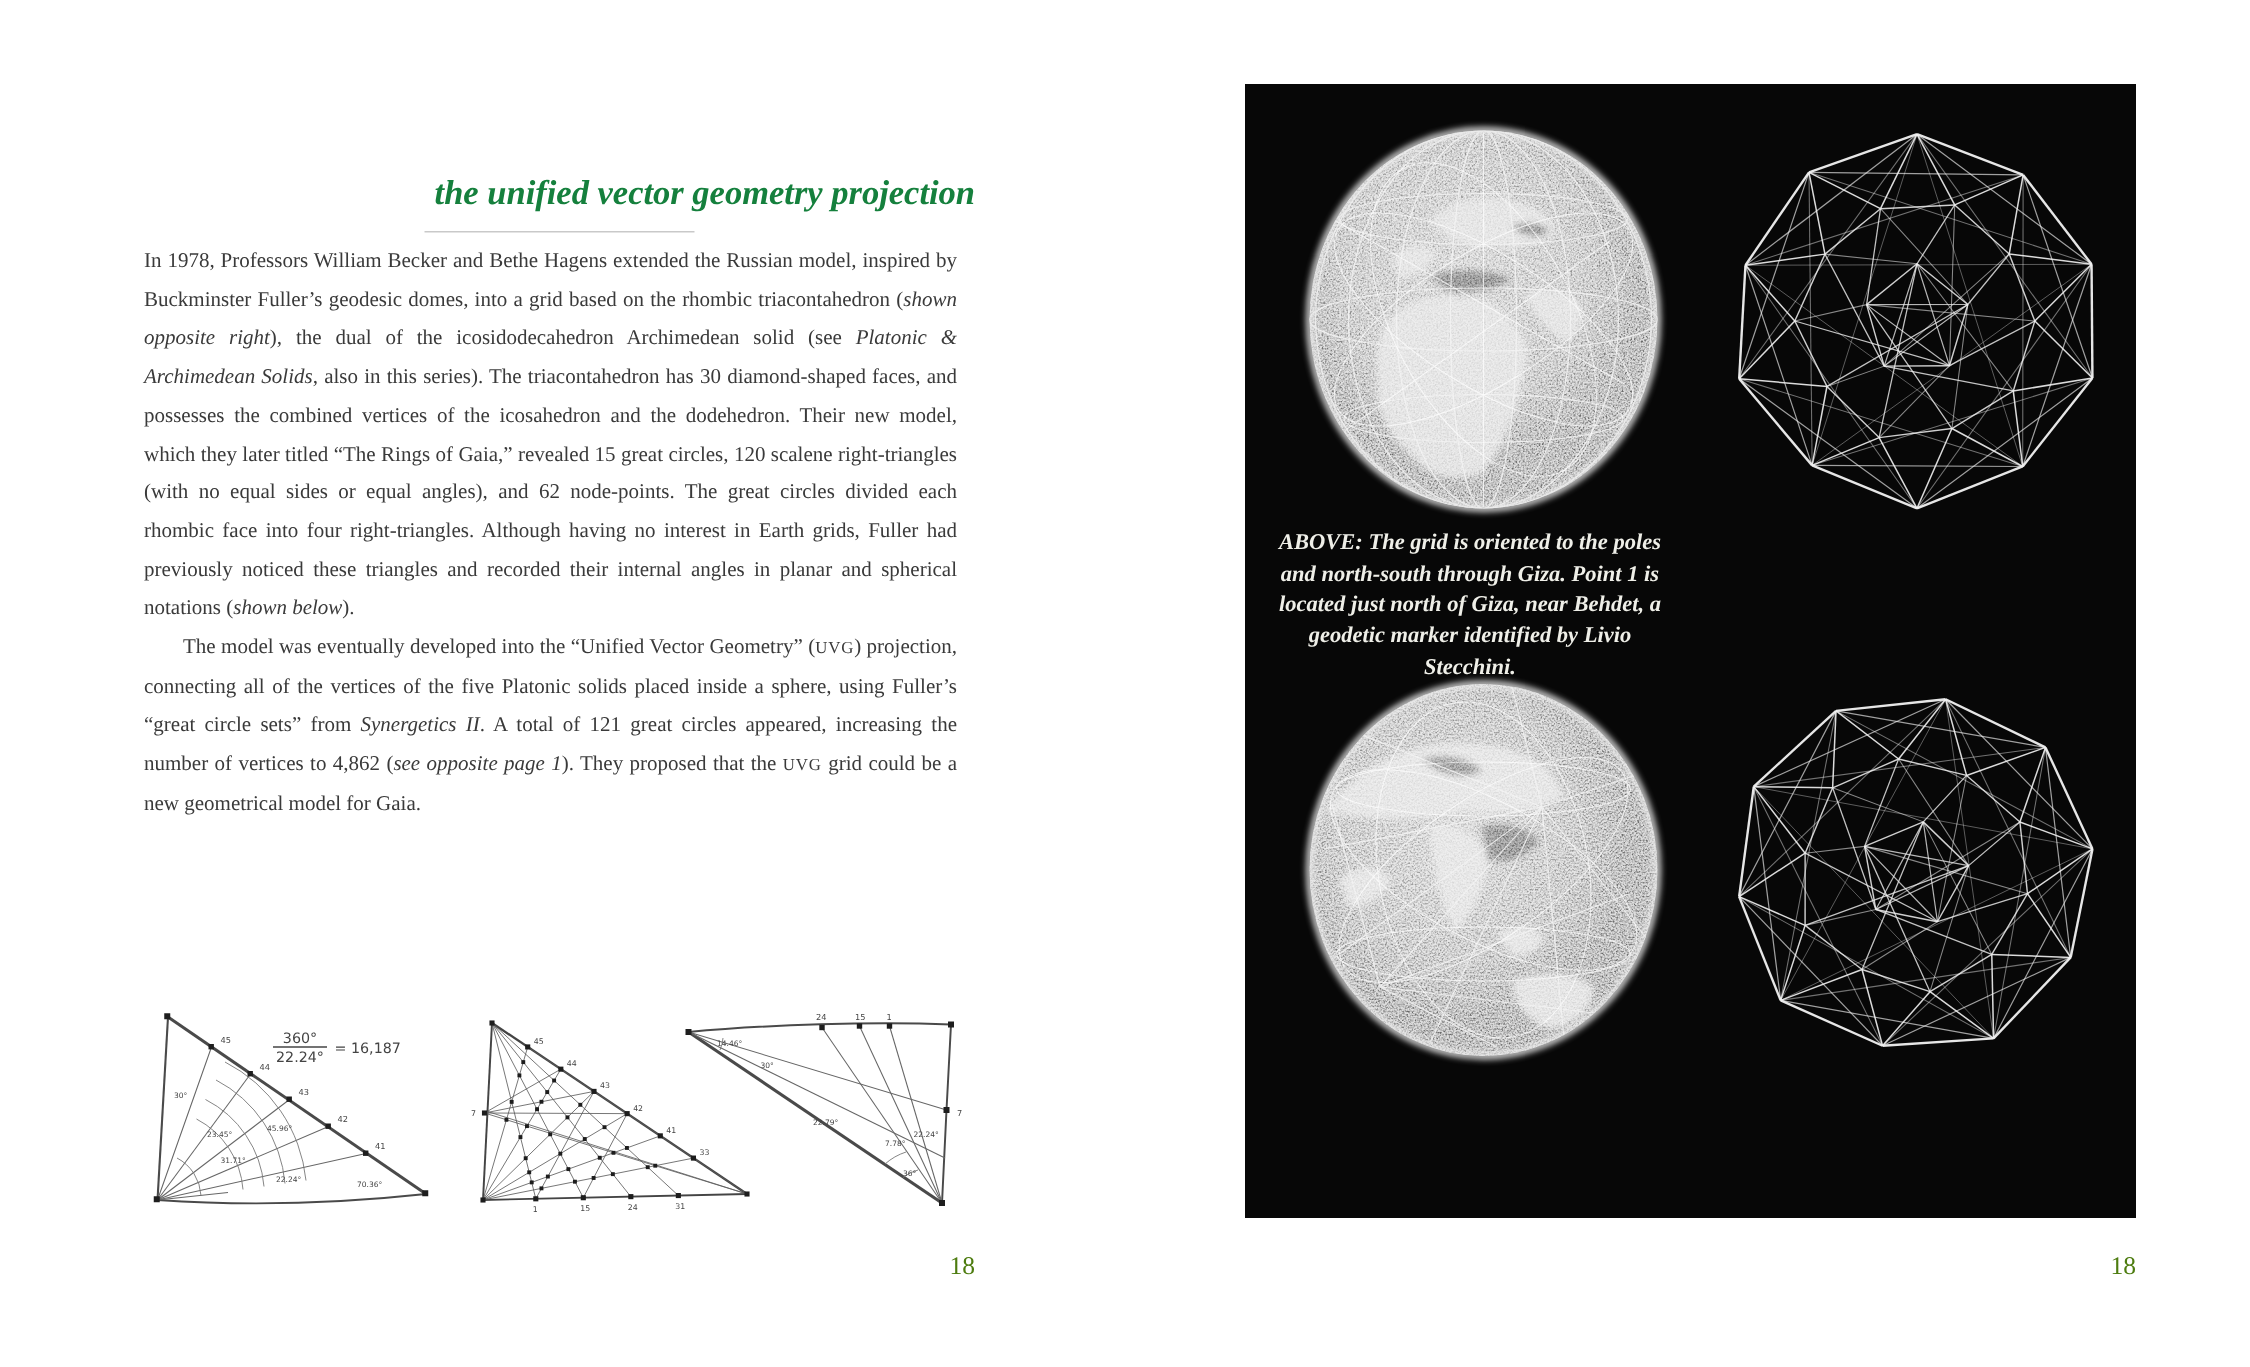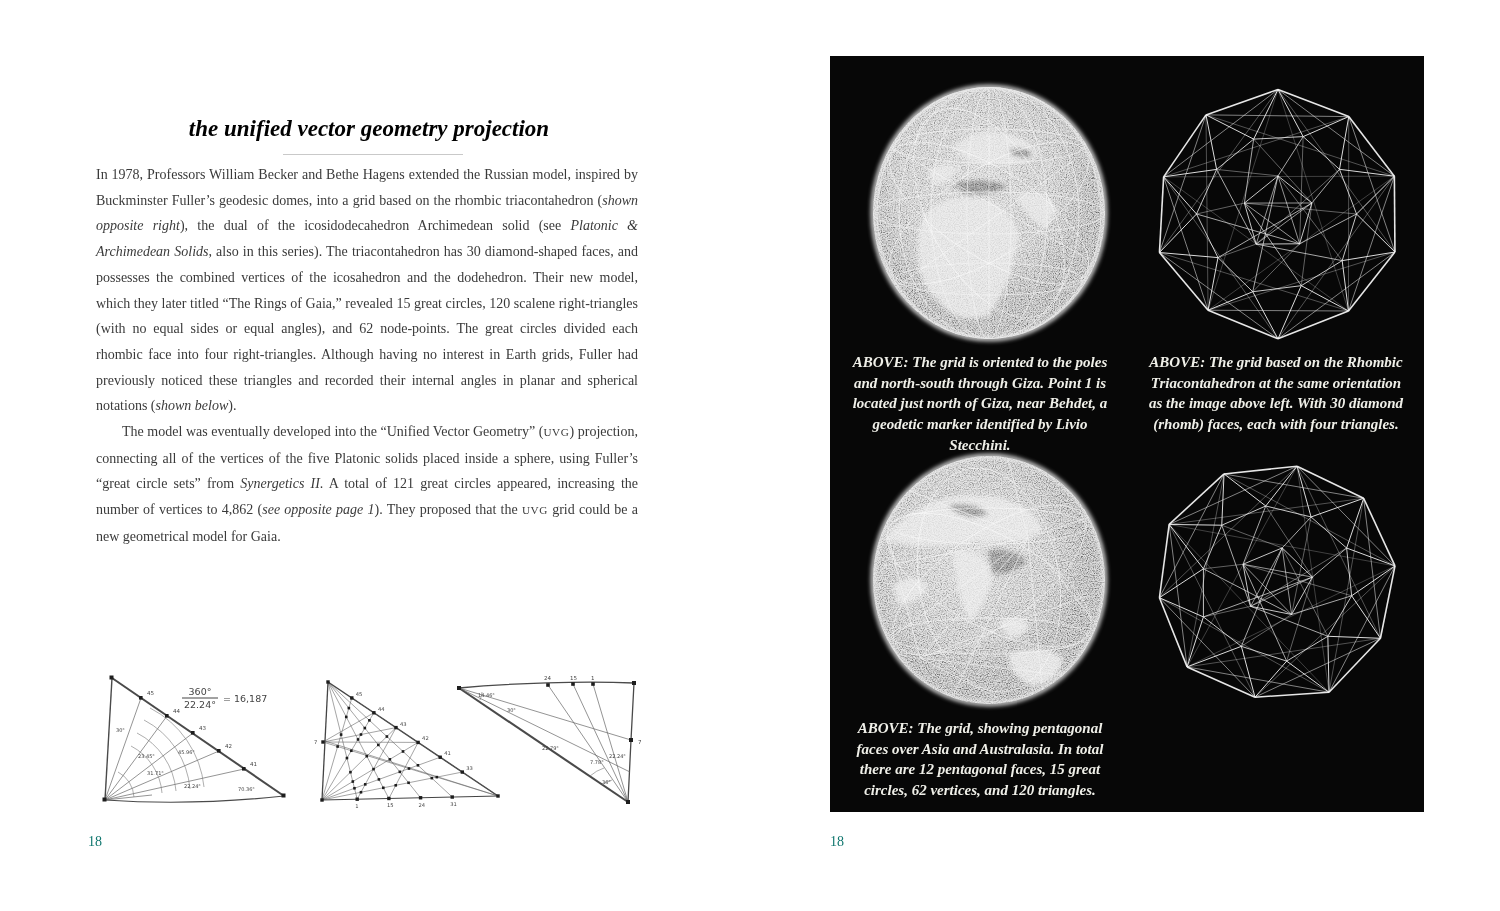--- a/index.html
+++ b/index.html
@@ -4,34 +4,34 @@
 <style>
   html,body{margin:0;padding:0;}
   body{width:1500px;height:911px;background:#ffffff;position:relative;overflow:hidden;
        font-family:"Liberation Serif",serif;}
 
   
   .page-left{position:absolute;left:88px;top:40px;width:562px;height:840px;}
   .title{position:absolute;left:0;top:6px;width:100%;text-align:center;
          font-variant:small-caps;font-size:37px;letter-spacing:2.5px;color:#2e2e2e;
          font-weight:400;white-space:nowrap;}
-  .subtitle{position:absolute;left:0;top:57px;width:100%;text-align:center;
-            font-style:italic;font-size:23px;color:#000000;}
+  .subtitle{position:absolute;left:0;top:57px;width:100%;text-align:right;
+            font-style:italic;font-size:23px;color:#15803d;}
   .subtitle-rule{position:absolute;left:195px;top:106px;width:180px;height:1px;
                  background:#c9c9c9;border:none;}
   .bodytext{position:absolute;left:8px;top:122px;width:542px;color:#3a3a3a;
             font-size:14px;line-height:25.7px;text-align:justify;}
   .bodytext p{margin:0;}
   .bodytext p.indent{text-indent:26px;}
   .it{font-style:italic;}
   .sc{font-size:0.8em;letter-spacing:0.6px;}
   .diagrams{position:absolute;left:0;top:626px;width:562px;height:158px;}
   .diagram-svg{position:absolute;}
   .diagram-svg text{font-family:"DejaVu Sans",sans-serif;fill:#444;}
-  .pgnum{position:absolute;top:834px;font-size:14px;color:#0f766e;text-align:left;}
+  .pgnum{position:absolute;top:834px;font-size:17px;color:#4d7c0f;text-align:right;}
   .pgnum-left{left:88px;width:562px;}
   .pgnum-right{left:830px;width:594px;}
 
   
   .black-panel{position:absolute;left:830px;top:56px;width:594px;height:756px;
                background:#070707;}
   .fig{position:absolute;}
   .caption{position:absolute;color:#efefe8;font-style:italic;font-weight:bold;
            font-size:15px;line-height:1.38;text-align:center;
            font-family:"Liberation Serif",serif;}
@@ -373,21 +373,20 @@
       <line x1="102.3983657420947" y1="121.0821672039922" x2="136" y2="93.86010809780154" stroke="#f2f2f2" stroke-width="0.95" opacity="0.85"></line>
       <line x1="102.3983657420947" y1="121.0821672039922" x2="169.88652396708778" y2="120.98960092622474" stroke="#f2f2f2" stroke-width="0.8" opacity="0.75"></line>
       <line x1="136" y1="7.4335134963359195" x2="206.46648713805473" y2="228.98879889593303" stroke="#f2f2f2" stroke-width="0.6" opacity="0.4"></line>
       <line x1="252.36697187427205" y1="94.19007884706836" x2="66.07738684864565" y2="228.24022057362407" stroke="#f2f2f2" stroke-width="0.6" opacity="0.4"></line>
       <line x1="206.46648713805473" y1="228.98879889593303" x2="21.630102556432647" y2="94.83896766444747" stroke="#f2f2f2" stroke-width="0.6" opacity="0.4"></line>
       <line x1="66.07738684864565" y1="228.24022057362407" x2="136" y2="7.4335134963359195" stroke="#f2f2f2" stroke-width="0.6" opacity="0.4"></line>
       <line x1="21.630102556432647" y1="94.83896766444747" x2="252.36697187427205" y2="94.19007884706836" stroke="#f2f2f2" stroke-width="0.6" opacity="0.4"></line>
     </svg>
 
   <div class="caption" style="left:16px;top:296px;width:268px;">ABOVE: The grid is oriented to the poles and north-south through Giza.  Point 1 is located just north of Giza, near Behdet, a geodetic marker identified by Livio Stecchini.</div>
-  <div class="caption" style="left:314px;top:296px;width:264px;">ABOVE: The grid based on the Rhombic Triacontahedron at the  same orientation as the image above left.  With 30 diamond (rhomb) faces, each with four triangles.</div>
 
   <svg class="fig" style="left:28px;top:390px;" width="264" height="270" viewBox="0 0 264 270">
     <defs>
       <radialGradient id="sea2" cx="42%" cy="40%">
         <stop offset="0%" stop-color="#ababab"></stop>
           <stop offset="70%" stop-color="#8c8c8c"></stop>
         <stop offset="100%" stop-color="#696969"></stop>
       </radialGradient>
       <clipPath id="gclip2">
           <ellipse cx="131" cy="134" rx="116" ry="124"></ellipse>
@@ -534,14 +533,13 @@
       <line x1="106.55270972131947" y1="154.30671056474202" x2="138.20118259310502" y2="95.92186271067865" stroke="#f2f2f2" stroke-width="0.8" opacity="0.75"></line>
       <line x1="99.0576470303823" y1="112.25254962989504" x2="138.20118259310502" y2="95.92186271067865" stroke="#f2f2f2" stroke-width="0.95" opacity="0.85"></line>
       <line x1="99.0576470303823" y1="112.25254962989504" x2="168.39869047566876" y2="125.08726872574788" stroke="#f2f2f2" stroke-width="0.8" opacity="0.75"></line>
       <line x1="153.07707872739115" y1="14.17248295051047" x2="185.03910707004218" y2="240.27232962814526" stroke="#f2f2f2" stroke-width="0.6" opacity="0.4"></line>
       <line x1="250.9953546776856" y1="113.93919691131282" x2="43.10786048221105" y2="214.9078814709696" stroke="#f2f2f2" stroke-width="0.6" opacity="0.4"></line>
       <line x1="185.03910707004218" y1="240.27232962814526" x2="25.166206926681795" y2="72.44407974841815" stroke="#f2f2f2" stroke-width="0.6" opacity="0.4"></line>
       <line x1="43.10786048221105" y1="214.9078814709696" x2="153.07707872739115" y2="14.17248295051047" stroke="#f2f2f2" stroke-width="0.6" opacity="0.4"></line>
       <line x1="25.166206926681795" y1="72.44407974841815" x2="250.9953546776856" y2="113.93919691131282" stroke="#f2f2f2" stroke-width="0.6" opacity="0.4"></line>
     </svg>
 
-  <div class="caption" style="left:16px;top:662px;width:268px;">ABOVE: The grid, showing pentagonal faces over Asia and Australasia.  In total there are 12 pentagonal faces, 15 great circles, 62 vertices, and 120 triangles.</div>
 </section>
 
 </body></html>

